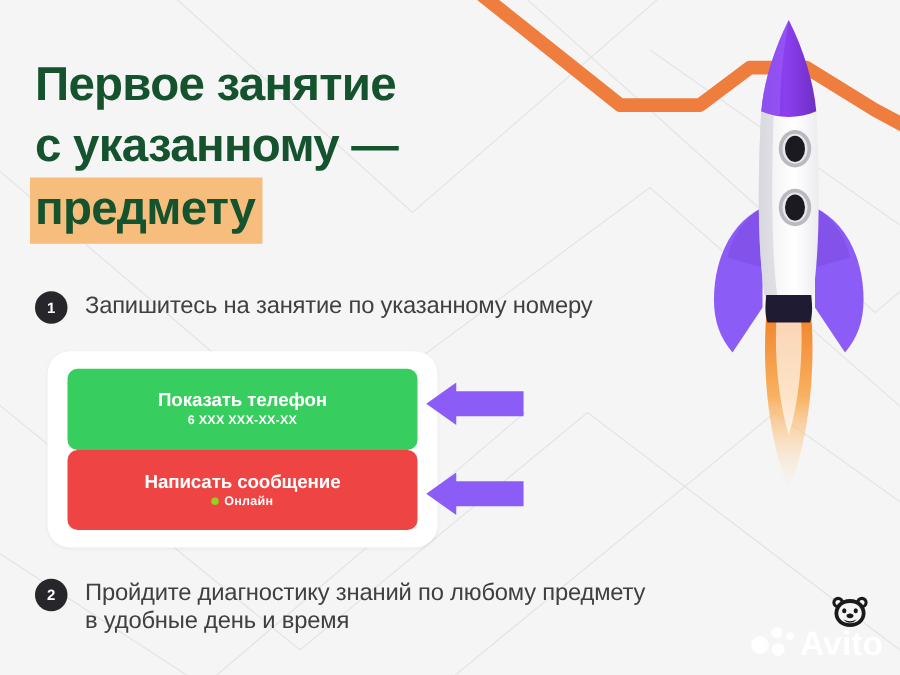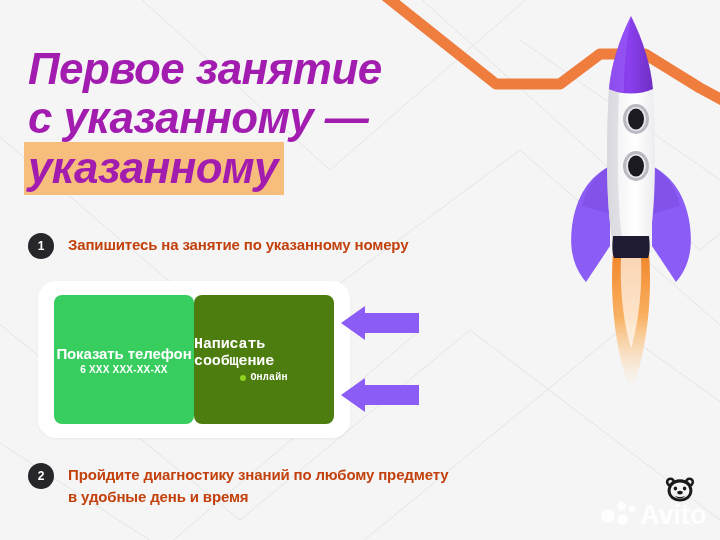--- a/index.html
+++ b/index.html
@@ -47,27 +47,26 @@
 
   
   .headline {
     position: absolute;
     left: 28px;
     top: 44px;
     width: 470px;
   }
   .headline .line {
     display: block;
-    font-size: 44px;
+    font-size: 38px;
     line-height: 49px;
     font-weight: bold;
-    color: #a21caf;
+    color: #14532d;
     letter-spacing: -0.6px;
     white-space: nowrap;
-    font-style: italic;
   }
   .headline .hl-mark {
     display: inline-block;
     background: #f6bd7c;
     padding: 1px 6px 3px 4px;
     margin-left: -4px;
   }
 
   
   .step {
@@ -87,56 +86,56 @@
     background: #26262b;
     color: #ffffff;
     font-size: 12px;
     font-weight: bold;
     display: flex;
     align-items: center;
     justify-content: center;
     margin-top: 1px;
   }
   .step-text {
-    font-size: 15px;
+    font-size: 19px;
     line-height: 22px;
-    font-weight: bold;
-    color: #c2410c;
+    font-weight: normal;
+    color: #404040;
     letter-spacing: -0.15px;
     white-space: pre-line;
     padding-top: 2px;
   }
 
   
   .card {
     position: absolute;
     left: 38px;
     top: 281px;
     width: 312px;
     height: 157px;
     background: #ffffff;
     border-radius: 18px;
     box-shadow: 0 1px 3px rgba(0,0,0,0.05);
     box-sizing: border-box;
     padding: 14px 16px;
     display: flex;
-    flex-direction: row;
+    flex-direction: column;
   }
   .btn {
     flex: 1 1 0;
     border-radius: 8px;
     display: flex;
     flex-direction: column;
     align-items: center;
     justify-content: center;
     gap: 2px;
     color: #ffffff;
   }
   .btn-phone { background: #38ce5f; }
-  .btn-msg   { background: #4d7c0f; font-family: Liberation Mono, monospace; }
+  .btn-msg   { background: #ef4444; }
   .btn-title {
     font-size: 15px;
     font-weight: bold;
     letter-spacing: -0.1px;
   }
   .btn-sub {
     font-size: 10px;
     font-weight: bold;
     letter-spacing: 0.2px;
     display: flex;
@@ -254,21 +253,21 @@
       <ellipse cx="80" cy="170" rx="10" ry="12" fill="#e8e8ec"></ellipse>
       <ellipse cx="80" cy="170" rx="8" ry="10.5" fill="#1a1a20"></ellipse>
     </g>
 
     <path d="M 57,240 L 93,240 C 94,250 94,256 92,262 L 58,262 C 56,256 56,250 57,240 Z" fill="#1e1b33"></path>
   </svg>
 
   <div class="headline">
     <span class="line">Первое занятие</span>
     <span class="line">с указанному —</span>
-    <span class="line"><span class="hl-mark">указанному</span></span>
+    <span class="line"><span class="hl-mark">предмету</span></span>
   </div>
 
   <div class="step step-1">
     <div class="step-badge">1</div>
     <div class="step-text">Запишитесь на занятие по указанному номеру</div>
   </div>
 
   <div class="card">
     <div class="btn btn-phone">
       <div class="btn-title">Показать телефон</div>

